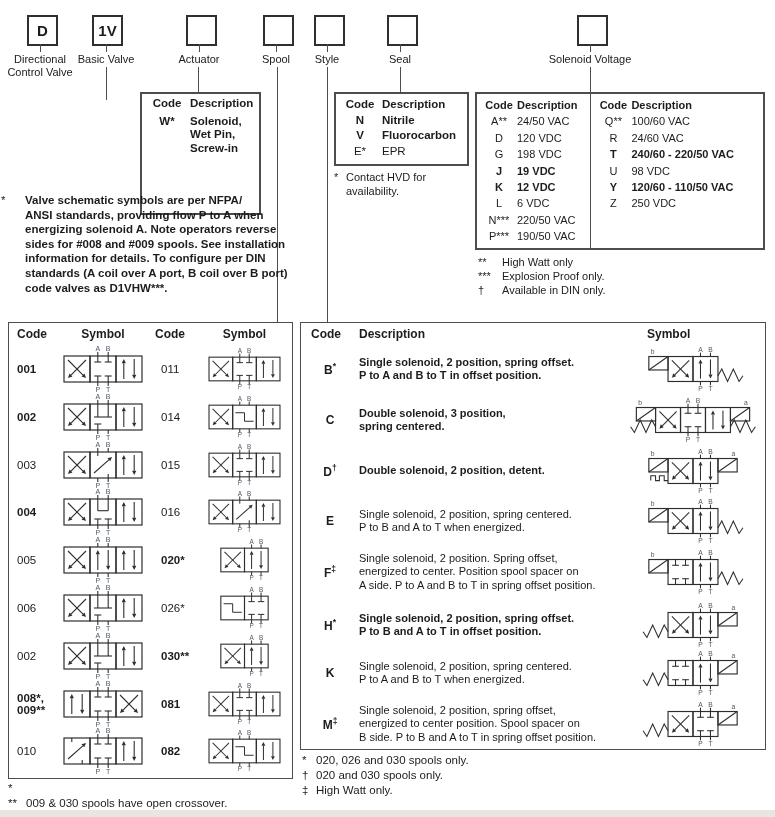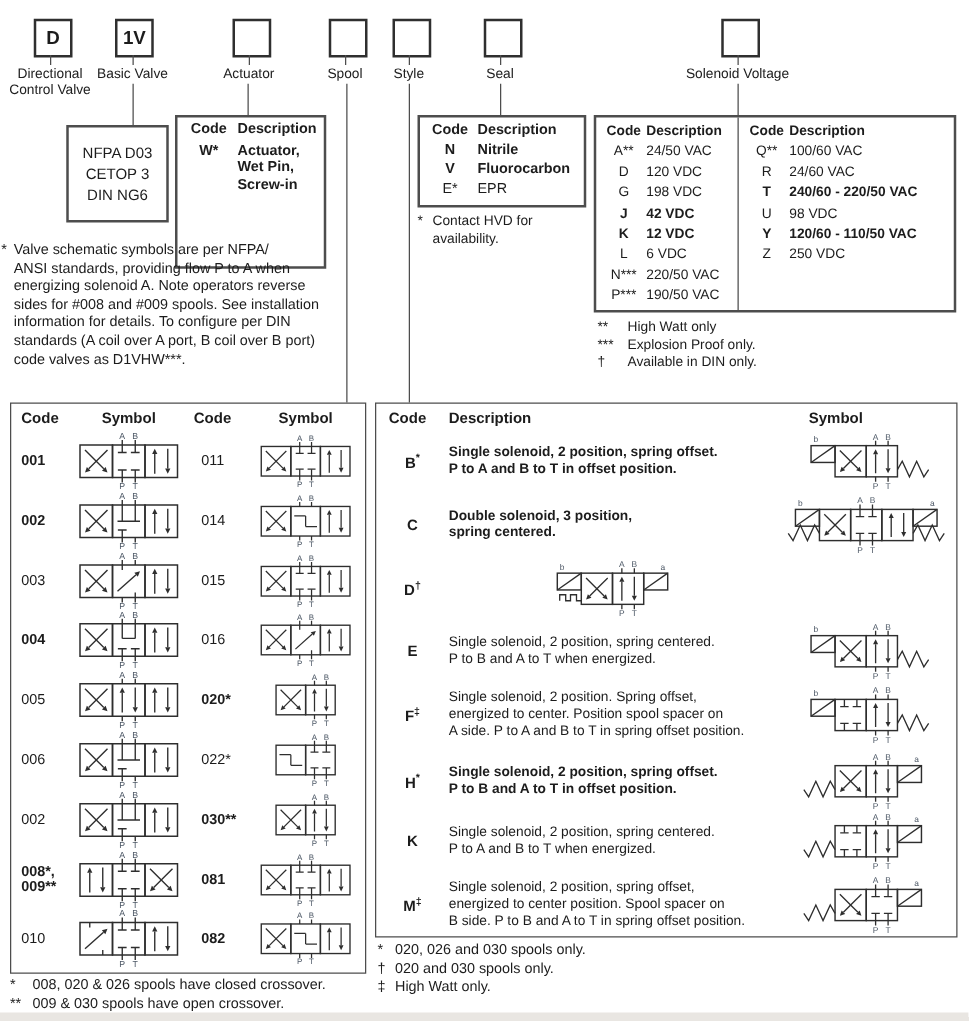--- a/index.html
+++ b/index.html
@@ -27,21 +27,21 @@
   #voltage-table{left:475px;top:92px;width:290px;height:158px;display:flex;font-size:11px;}
   .vcol{padding:3px 0 0 4px;box-sizing:border-box;}
   .vcol.v2{border-left:1.5px solid #4d4d4d;}
   .vrow{display:grid;grid-template-columns:36px 1fr;line-height:16.4px;}
   .vrow .c{text-align:center;}
   .fnotes{position:absolute;font-size:11px;line-height:14.2px;}
   .fnote{display:flex;}
   .fnote .mk{flex:0 0 auto;}
   #note-block{left:1px;top:193px;width:316px;font-size:11.5px;line-height:14.6px;}
   #note-block .mk{position:absolute;left:0;top:0;}
-  #note-block .txt{margin-left:10px;}
+  #note-block .txt{margin-left:24px;font-weight:bold;}
   #spool-table{left:8px;top:322px;width:283px;height:455px;border:1.5px solid #4d4d4d;}
   .sp-head,.sp-row{display:grid;grid-template-columns:44px 100px 46px 91px;align-items:center;}
   .sp-head{height:22px;font-size:12px;font-weight:bold;}
   .sp-head .h1{padding-left:8px;}
   .sp-head .h3{padding-left:2px;}
   .sp-head .hc{text-align:center;}
   .sp-row{height:47.8px;}
   .sp-code{font-size:11.5px;padding-left:8px;line-height:12px;}
   .sp-sym{display:flex;justify-content:center;align-items:center;}
   #style-table{left:300px;top:322px;width:466px;height:428px;border:1.5px solid #4d4d4d;box-sizing:border-box;}
@@ -90,35 +90,30 @@
       <div class="topbox" style="left: 387px;"></div>
       <div class="vline" style="left: 399.5px; top: 44px; height: 8px;"></div>
       <div class="toplabel pre" style="left: 370px; width: 60px;">Seal</div>
       <div class="vline" style="left: 399.5px; top: 67px; height: 25px;"></div>
       <div class="topbox" style="left: 577px;"></div>
       <div class="vline" style="left: 589.5px; top: 44px; height: 8px;"></div>
       <div class="toplabel pre" style="left: 535px; width: 110px;">Solenoid Voltage</div>
       <div class="vline" style="left: 589.5px; top: 67px; height: 25px;"></div>
     </div>
 
-  <div id="standards-box" class="tbl pre">
-    <span class="pre">NFPA D03
-CETOP 3
-DIN NG6</span>
-  </div>
 
   <div id="actuator-table" class="tbl">
     <div class="act-grid b">
       <span class="c">Code</span>
       <span>Description</span>
     </div>
     <div id="actuator-rows">
         <div class="act-grid b">
           <span class="c">W*</span>
-          <span class="pre">Actuator,
+          <span class="pre">Solenoid,
 Wet Pin,
 Screw-in</span>
         </div>
       </div>
   </div>
 
   <div id="seal-table" class="tbl">
     <div class="seal-grid b">
       <span class="c">Code</span>
       <span>Description</span>
@@ -158,21 +153,21 @@
         <div class="vrow">
           <span class="c">D</span>
           <span>120 VDC</span>
         </div>
         <div class="vrow">
           <span class="c">G</span>
           <span>198 VDC</span>
         </div>
         <div class="vrow b">
           <span class="c">J</span>
-          <span>42 VDC</span>
+          <span>19 VDC</span>
         </div>
         <div class="vrow b">
           <span class="c">K</span>
           <span>12 VDC</span>
         </div>
         <div class="vrow">
           <span class="c">L</span>
           <span>6 VDC</span>
         </div>
         <div class="vrow">
@@ -572,21 +567,21 @@
               <line x1="44.8" y1="7" x2="44.8" y2="11" stroke="#2e2e2e" stroke-width="1.1"></line>
               <line x1="55.2" y1="7" x2="55.2" y2="11" stroke="#2e2e2e" stroke-width="1.1"></line>
               <text x="44.8" y="6" font-size="7" fill="#4d5866" text-anchor="middle">A</text>
               <text x="55.2" y="6" font-size="7" fill="#4d5866" text-anchor="middle">B</text>
               <line x1="44.8" y1="37" x2="44.8" y2="41" stroke="#2e2e2e" stroke-width="1.1"></line>
               <line x1="55.2" y1="37" x2="55.2" y2="41" stroke="#2e2e2e" stroke-width="1.1"></line>
               <text x="44.8" y="46.5" font-size="7" fill="#4d5866" text-anchor="middle">P</text>
               <text x="55.2" y="46.5" font-size="7" fill="#4d5866" text-anchor="middle">T</text>
             </svg>
           </div>
-          <span class="sp-code">022*</span>
+          <span class="sp-code">026*</span>
           <div class="sp-sym">
             <svg width="100" height="48" viewBox="0 0 100 48">
               <rect x="24" y="11" width="26" height="26" fill="none" stroke="#2e2e2e" stroke-width="1.2"></rect>
               <line x1="27" y1="19.32" x2="37" y2="19.32" stroke="#2e2e2e" stroke-width="1.1"></line>
               <line x1="37" y1="19.32" x2="37" y2="28.68" stroke="#2e2e2e" stroke-width="1.1"></line>
               <line x1="37" y1="28.68" x2="47" y2="28.68" stroke="#2e2e2e" stroke-width="1.1"></line>
               <rect x="50" y="11" width="26" height="26" fill="none" stroke="#2e2e2e" stroke-width="1.2"></rect>
               <line x1="57.8" y1="11" x2="57.8" y2="17" stroke="#2e2e2e" stroke-width="1.1"></line>
               <line x1="54.3" y1="17" x2="61.3" y2="17" stroke="#2e2e2e" stroke-width="1.1"></line>
               <line x1="68.2" y1="11" x2="68.2" y2="17" stroke="#2e2e2e" stroke-width="1.1"></line>
@@ -786,21 +781,20 @@
               <text x="44.8" y="46.5" font-size="7" fill="#4d5866" text-anchor="middle">P</text>
               <text x="55.2" y="46.5" font-size="7" fill="#4d5866" text-anchor="middle">T</text>
             </svg>
           </div>
         </div>
       </div>
   </div>
   <div id="spool-footnotes" class="fnotes" style="left:8px;top:781px;width:290px;font-size:11.5px;line-height:15px;">
       <div class="fnote">
         <span class="mk" style="width: 18px;">*</span>
-        <span>008, 020 &amp; 026 spools have closed crossover.</span>
       </div>
       <div class="fnote">
         <span class="mk" style="width: 18px;">**</span>
         <span>009 &amp; 030 spools have open crossover.</span>
       </div>
     </div>
 
   <div id="style-table" class="abs">
     <div class="st-head">
       <span class="h1">Code</span>
@@ -878,20 +872,21 @@
               <text x="80.2" y="8" font-size="7" fill="#4d5866" text-anchor="middle">B</text>
               <line x1="69.8" y1="39" x2="69.8" y2="43" stroke="#2e2e2e" stroke-width="1.1"></line>
               <line x1="80.2" y1="39" x2="80.2" y2="43" stroke="#2e2e2e" stroke-width="1.1"></line>
               <text x="69.8" y="49" font-size="7" fill="#4d5866" text-anchor="middle">P</text>
               <text x="80.2" y="49" font-size="7" fill="#4d5866" text-anchor="middle">T</text>
             </svg>
           </div>
         </div>
         <div class="st-row" style="height: 50px;">
           <span class="st-code"><span>D</span><sup>†</sup></span>
+          <div class="st-desc pre b">Double solenoid, 2 position, detent.</div>
           <div class="st-sym">
             <svg width="144" height="50" viewBox="0 0 150 52">
               <rect x="49" y="13" width="26" height="26" fill="none" stroke="#2e2e2e" stroke-width="1.2"></rect>
               <line x1="53" y1="17" x2="68.0301515190165" y2="32.0301515190165" stroke="#2e2e2e" stroke-width="1.1"></line>
               <polygon points="71,35 69.51507575950825,30.54522727852475 66.54522727852475,33.51507575950825" fill="#2e2e2e"></polygon>
               <line x1="71" y1="17" x2="55.9698484809835" y2="32.0301515190165" stroke="#2e2e2e" stroke-width="1.1"></line>
               <polygon points="53,35 57.45477272147525,33.51507575950825 54.48492424049175,30.54522727852475" fill="#2e2e2e"></polygon>
               <rect x="75" y="13" width="26" height="26" fill="none" stroke="#2e2e2e" stroke-width="1.2"></rect>
               <line x1="82.8" y1="36" x2="82.8" y2="20.2" stroke="#2e2e2e" stroke-width="1.1"></line>
               <polygon points="82.8,16 80.7,20.2 84.89999999999999,20.2" fill="#2e2e2e"></polygon>

